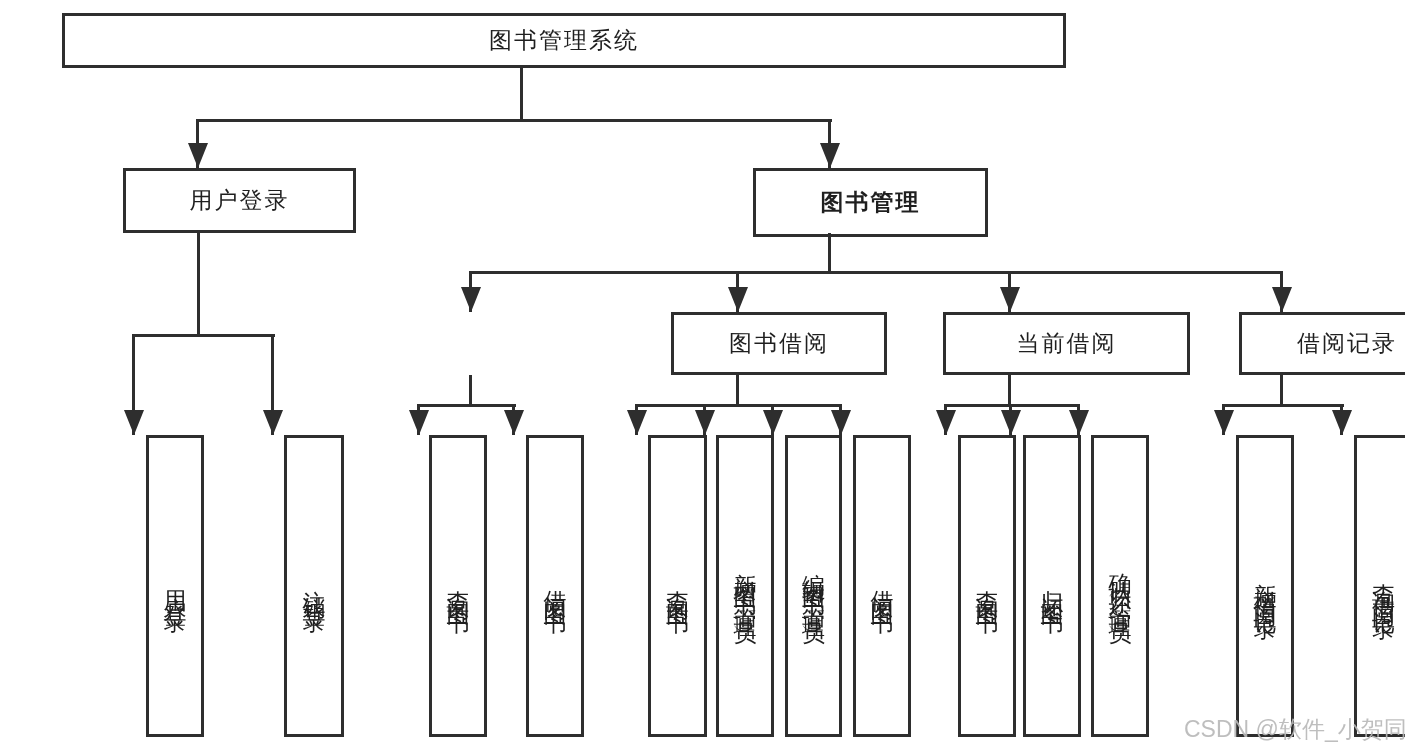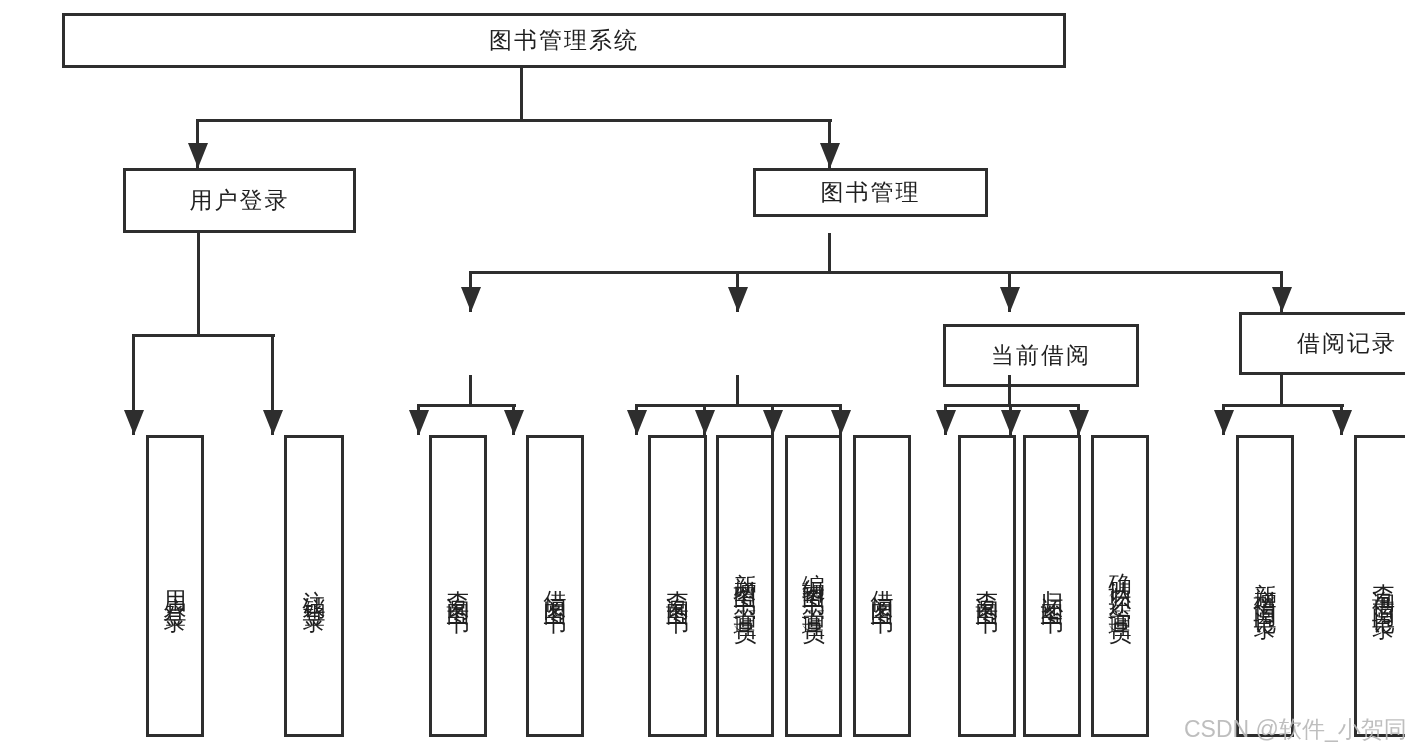--- a/index.html
+++ b/index.html
@@ -39,21 +39,21 @@
   <div class="line" style="left:520px;top:68px;width:3px;height:52px;"></div>
   <div class="line" style="left:196px;top:119px;width:636px;height:3px;"></div>
   <div class="line" style="left:196px;top:119px;width:3px;height:49px;"></div>
   <div class="arrow" style="left:188px;top:143px;"></div>
   <div class="line" style="left:828px;top:119px;width:3px;height:49px;"></div>
   <div class="arrow" style="left:820px;top:143px;"></div>
 
   <div class="box" style="left:82px;top:168px;width:233px;height:65px;">
     <span class="hlabel">用户登录</span>
   </div>
-  <div class="box" style="left:712px;top:168px;width:235px;height:49px;">
+  <div class="box" style="left:712px;top:168px;width:235px;height:69px;font-weight:bold;">
     <span class="hlabel">图书管理</span>
   </div>
 
   <div class="line" style="left:197px;top:233px;width:3px;height:102px;"></div>
   <div class="line" style="left:133px;top:334px;width:142px;height:3px;"></div>
   <div class="line" style="left:132px;top:334px;width:3px;height:101px;"></div>
   <div class="arrow" style="left:124px;top:410px;"></div>
   <div class="line" style="left:271px;top:334px;width:3px;height:101px;"></div>
   <div class="arrow" style="left:263px;top:410px;"></div>
 
@@ -61,21 +61,24 @@
   <div class="line" style="left:469px;top:271px;width:814px;height:3px;"></div>
   <div class="line" style="left:469px;top:271px;width:3px;height:41px;"></div>
   <div class="arrow" style="left:461px;top:287px;"></div>
   <div class="line" style="left:736px;top:271px;width:3px;height:41px;"></div>
   <div class="arrow" style="left:728px;top:287px;"></div>
   <div class="line" style="left:1008px;top:271px;width:3px;height:41px;"></div>
   <div class="arrow" style="left:1000px;top:287px;"></div>
   <div class="line" style="left:1280px;top:271px;width:3px;height:41px;"></div>
   <div class="arrow" style="left:1272px;top:287px;"></div>
 
-  <div class="box" style="left:902px;top:324px;width:196px;height:63px;">
+  <div class="box" style="left:630px;top:312px;width:216px;height:63px;">
+    <span class="hlabel">图书借阅</span>
+  </div>
+  <div class="box" style="left:902px;top:312px;width:247px;height:63px;">
     <span class="hlabel">当前借阅</span>
   </div>
   <div class="box" style="left:1198px;top:312px;width:216px;height:63px;">
     <span class="hlabel">借阅记录</span>
   </div>
 
   <div class="line" style="left:469px;top:375px;width:3px;height:30px;"></div>
   <div class="line" style="left:417px;top:404px;width:99px;height:3px;"></div>
   <div class="line" style="left:417px;top:404px;width:3px;height:31px;"></div>
   <div class="arrow" style="left:409px;top:410px;"></div>

